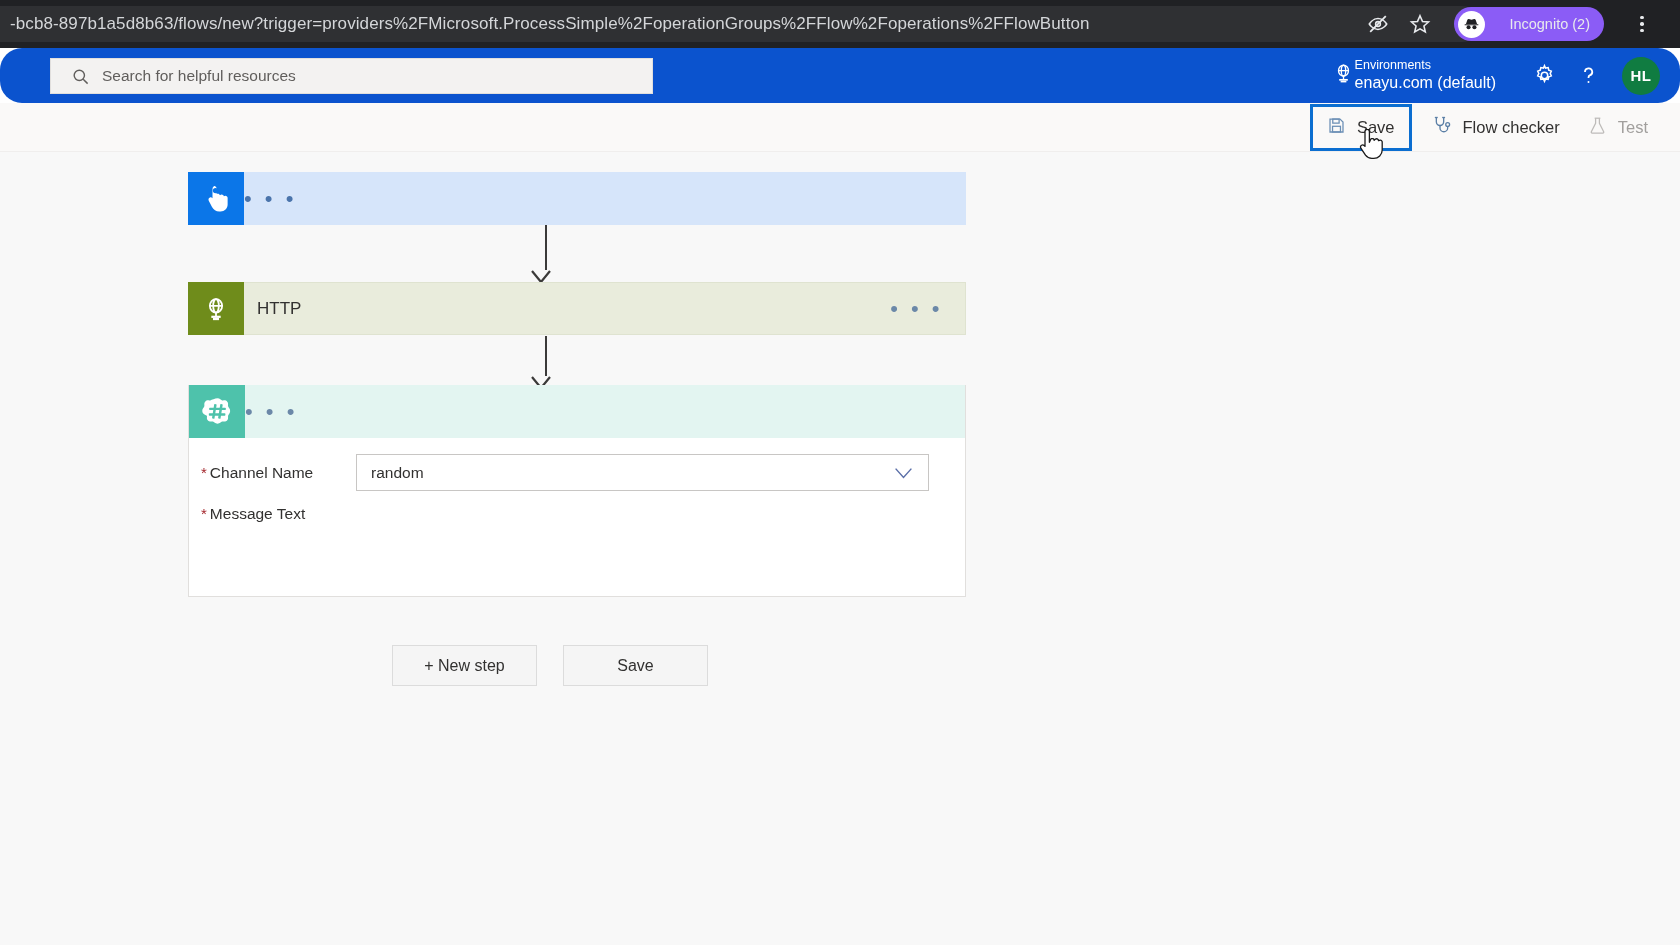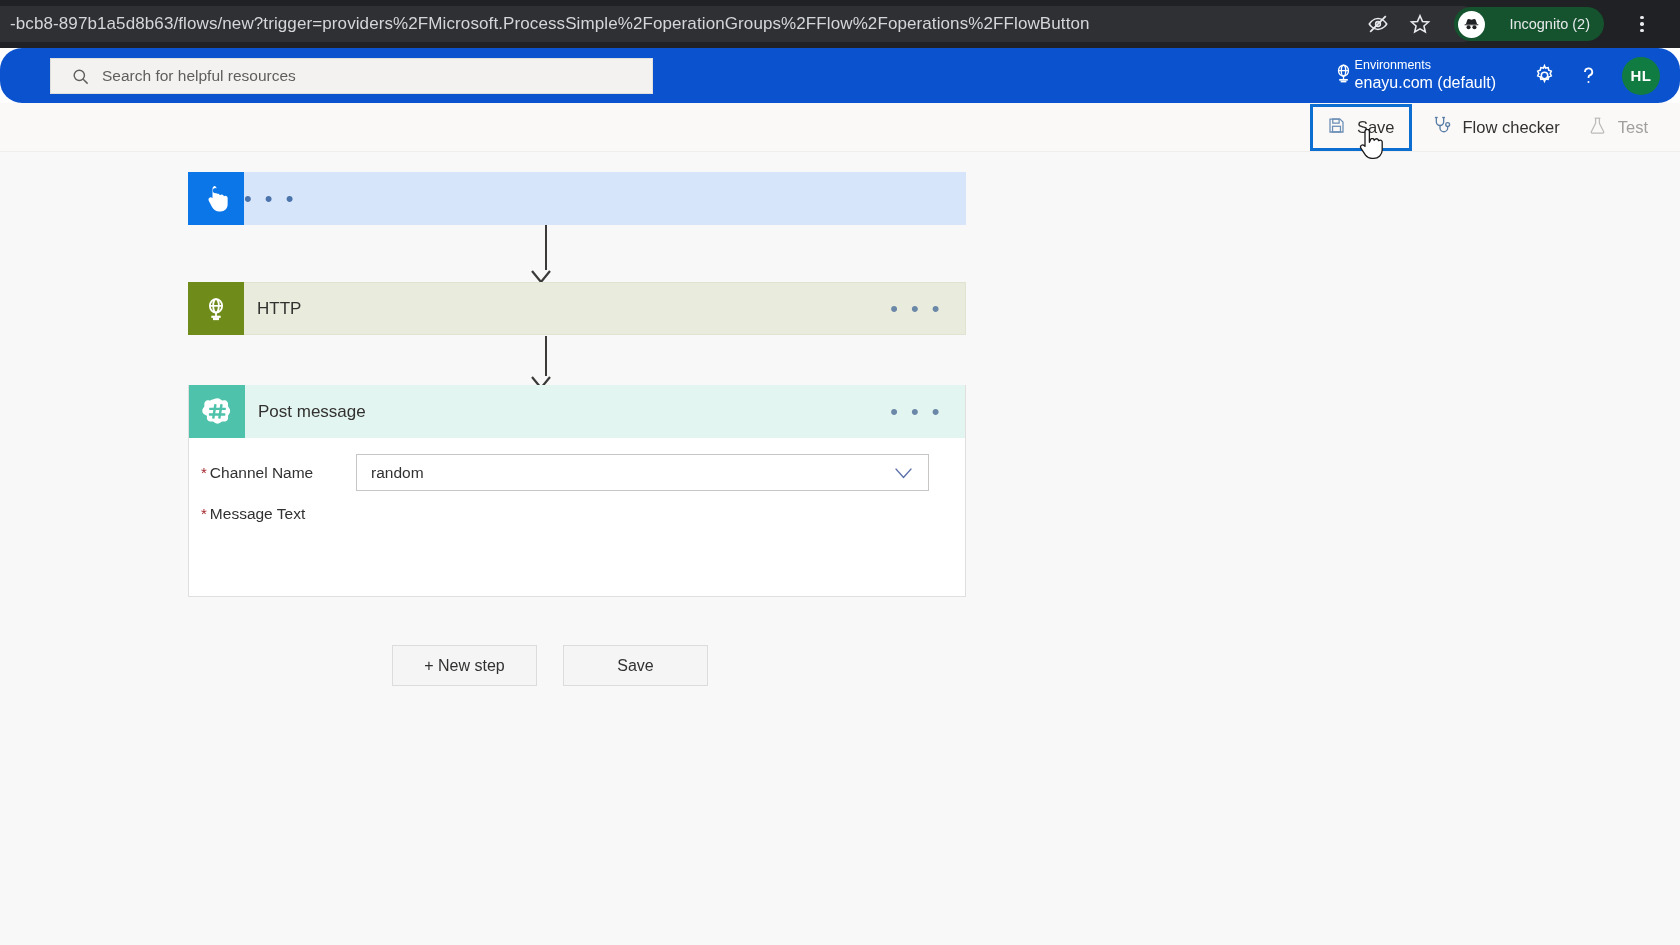--- a/index.html
+++ b/index.html
@@ -32,21 +32,21 @@
     white-space: nowrap;
     overflow: hidden;
     text-align: right;
   }
   .omni-right {
     position: absolute; right: 28px; top: 6px;
     height: 36px; display: flex; align-items: center; gap: 18px;
   }
   .ic-btn { width: 24px; height: 24px; display: flex; align-items: center; justify-content: center; cursor: pointer; }
   .incognito-pill {
-    height: 34px; border-radius: 17px; background: #14532d;
+    height: 34px; border-radius: 17px; background: #8b5cf6;
     display: flex; align-items: center; gap: 24px;
     padding: 0 14px 0 4px; margin-left: 4px;
   }
   .incognito-avatar {
     width: 27px; height: 27px; border-radius: 50%;
     background: #ffffff; display: flex; align-items: center; justify-content: center;
   }
   .incognito-label { color: #e8eaed; font-size: 14.5px; white-space: nowrap; }
   .kebab { width: 20px; height: 20px; display: flex; flex-direction: column; justify-content: center; align-items: center; gap: 3px; cursor: pointer; margin-left: 10px; }
   .kebab i { display: block; width: 3.5px; height: 3.5px; border-radius: 50%; background: #e8eaed; }
@@ -397,21 +397,20 @@
         <svg width="31" height="31" viewBox="0 0 24 24">
           <path d="M12 1.8c2 0 2.4 1.3 3.6 1.6 1.2.3 2.4-.6 3.8.8s.5 2.6.8 3.8c.3 1.2 1.6 1.6 1.6 3.6s-1.3 2.4-1.6 3.6c-.3 1.2.6 2.4-.8 3.8s-2.6.5-3.8.8c-1.2.3-1.6 1.6-3.6 1.6s-2.4-1.3-3.6-1.6c-1.2-.3-2.4.6-3.8-.8s-.5-2.6-.8-3.8C1.5 14 .2 13.6.2 11.6S1.5 9.2 1.8 8c.3-1.2-.6-2.4.8-3.8s2.6-.5 3.8-.8C7.6 3.1 10 1.8 12 1.8z" fill="#ffffff"></path>
           <g fill="#4ec2ab">
             <rect x="8.6" y="6.2" width="1.9" height="11.4" rx=".5" transform="rotate(9 9.5 11.9)"></rect>
             <rect x="13.3" y="6.2" width="1.9" height="11.4" rx=".5" transform="rotate(9 14.2 11.9)"></rect>
             <rect x="5.6" y="9" width="12.8" height="1.9" rx=".5"></rect>
             <rect x="5.3" y="13.3" width="12.8" height="1.9" rx=".5"></rect>
           </g>
         </svg>
       </div>
-      <div class="card-title">Post message</div>
       <div class="ellipsis">• • •</div>
     </div>
 
     <div class="card-body">
 
       <div class="form-row">
         <div class="form-label">
           <span class="req-star">*</span>
           <span>Channel Name</span>
         </div>

